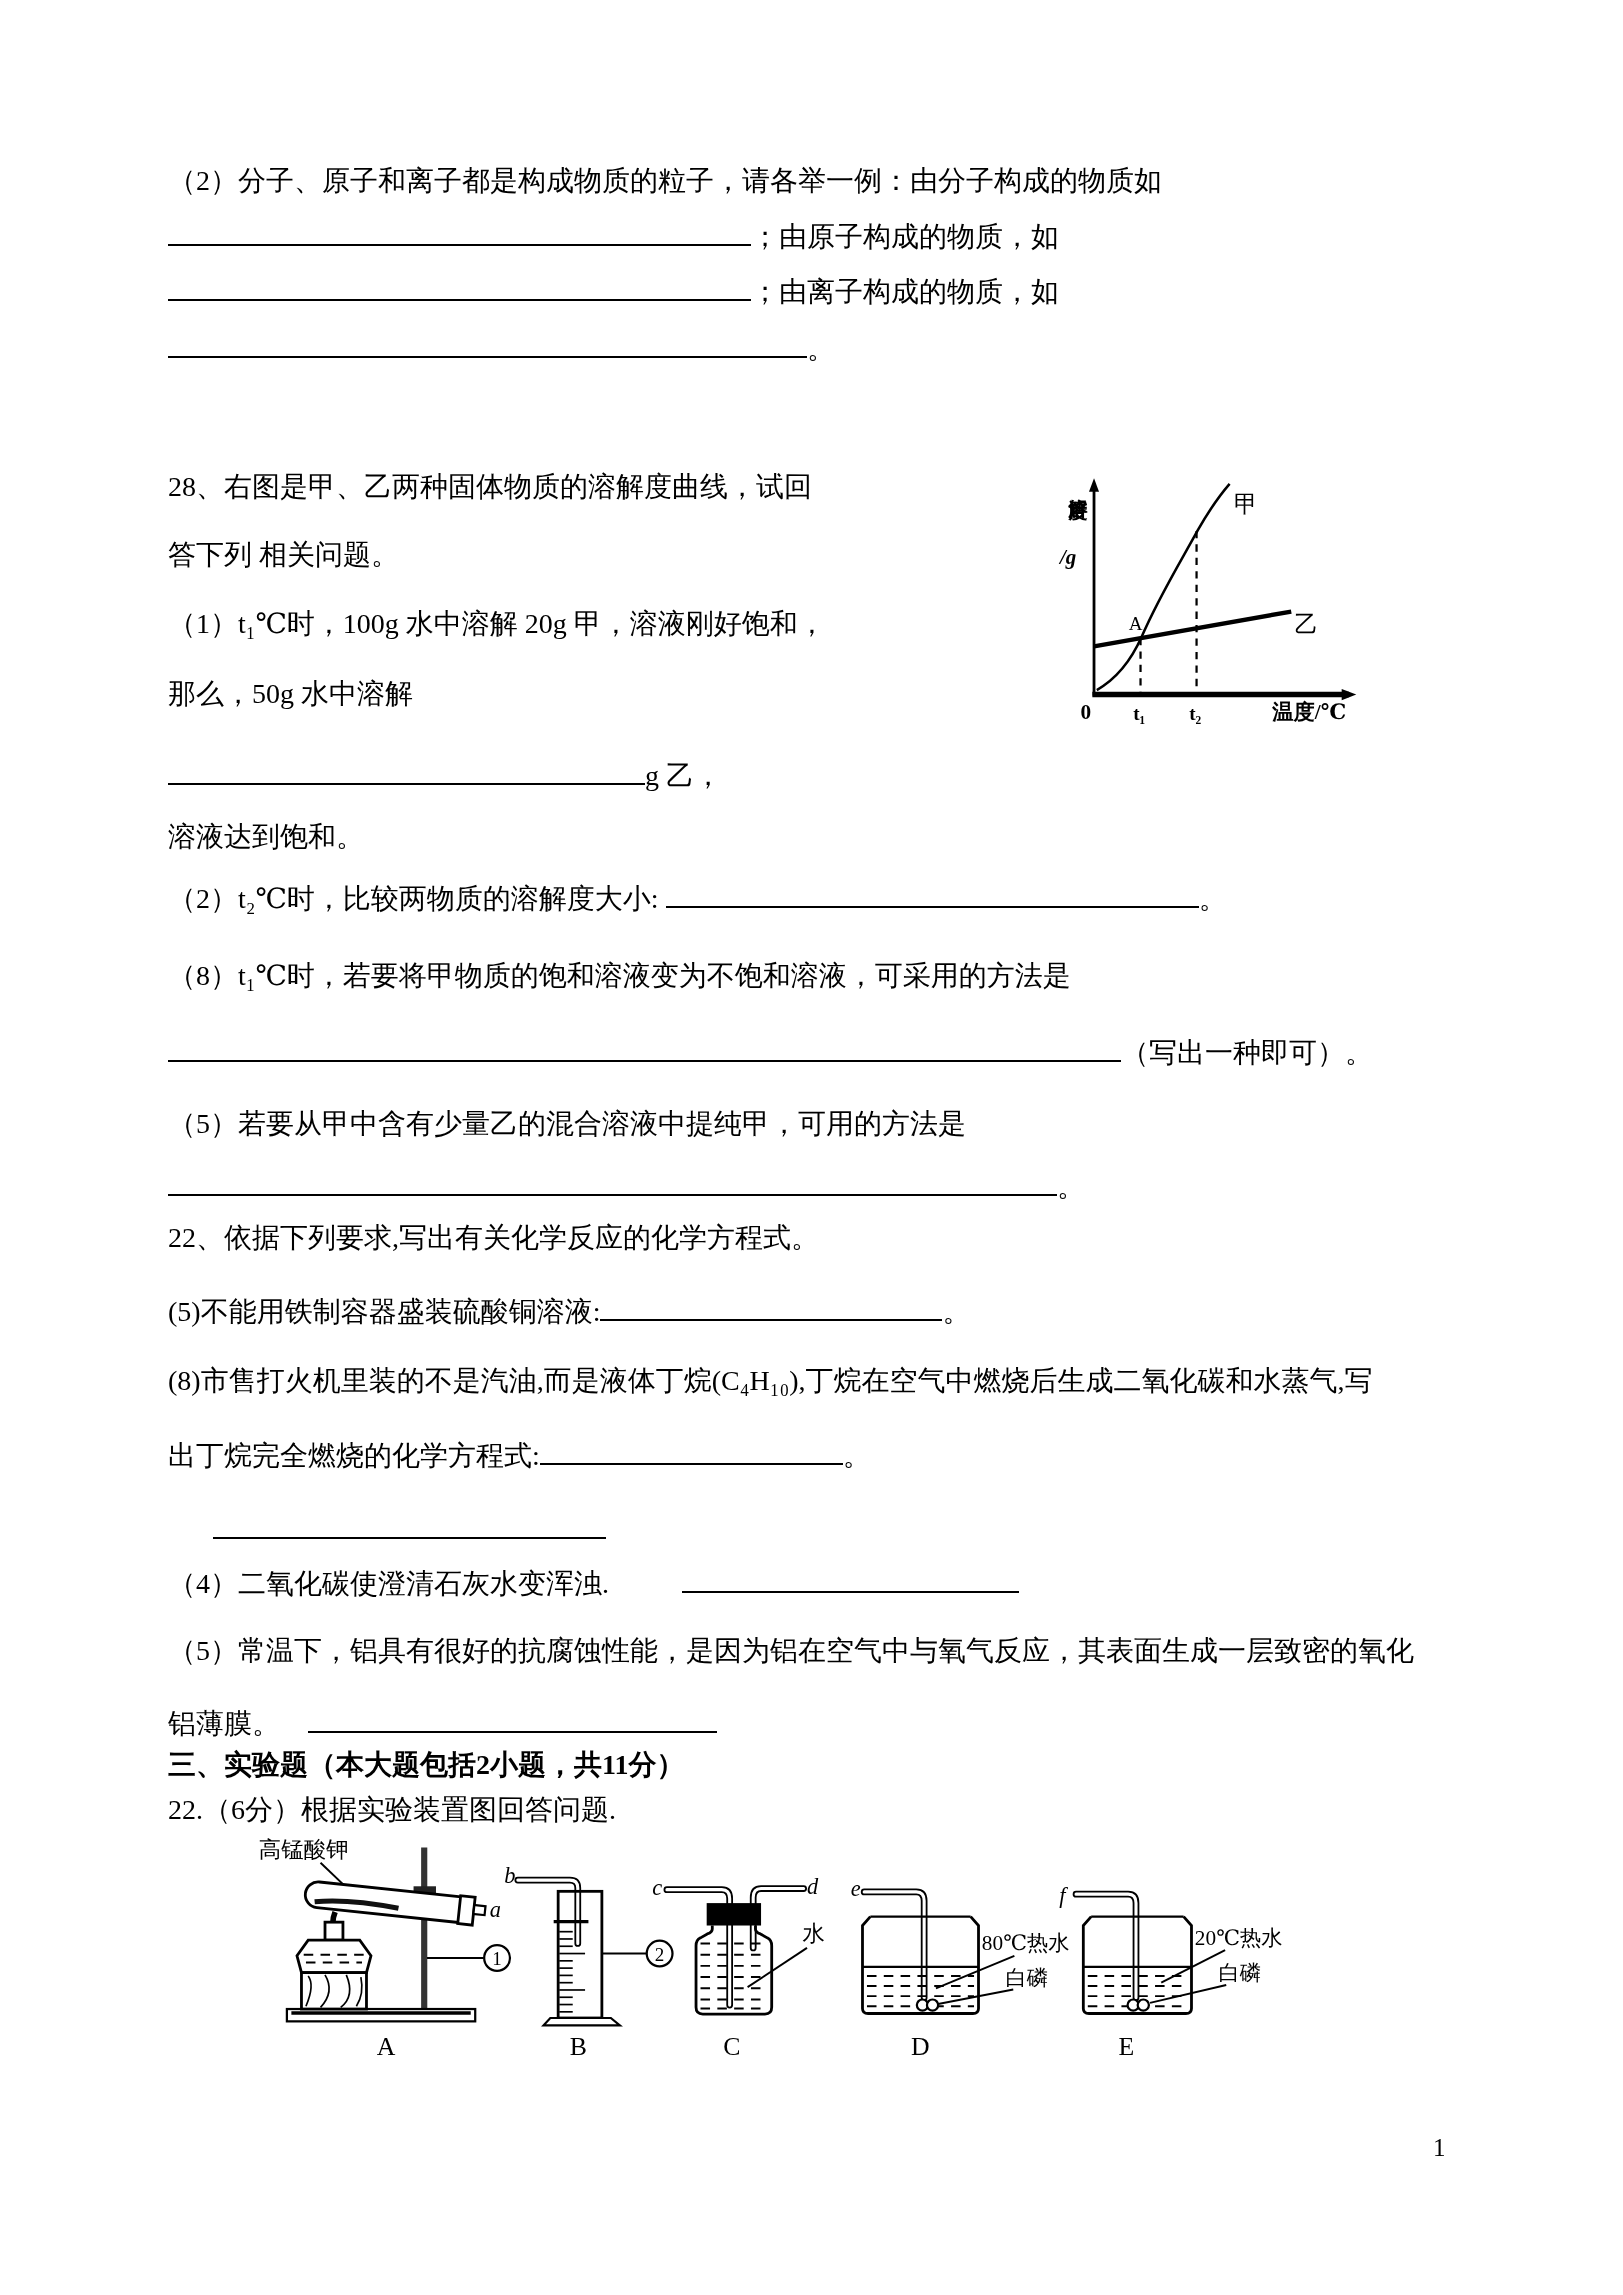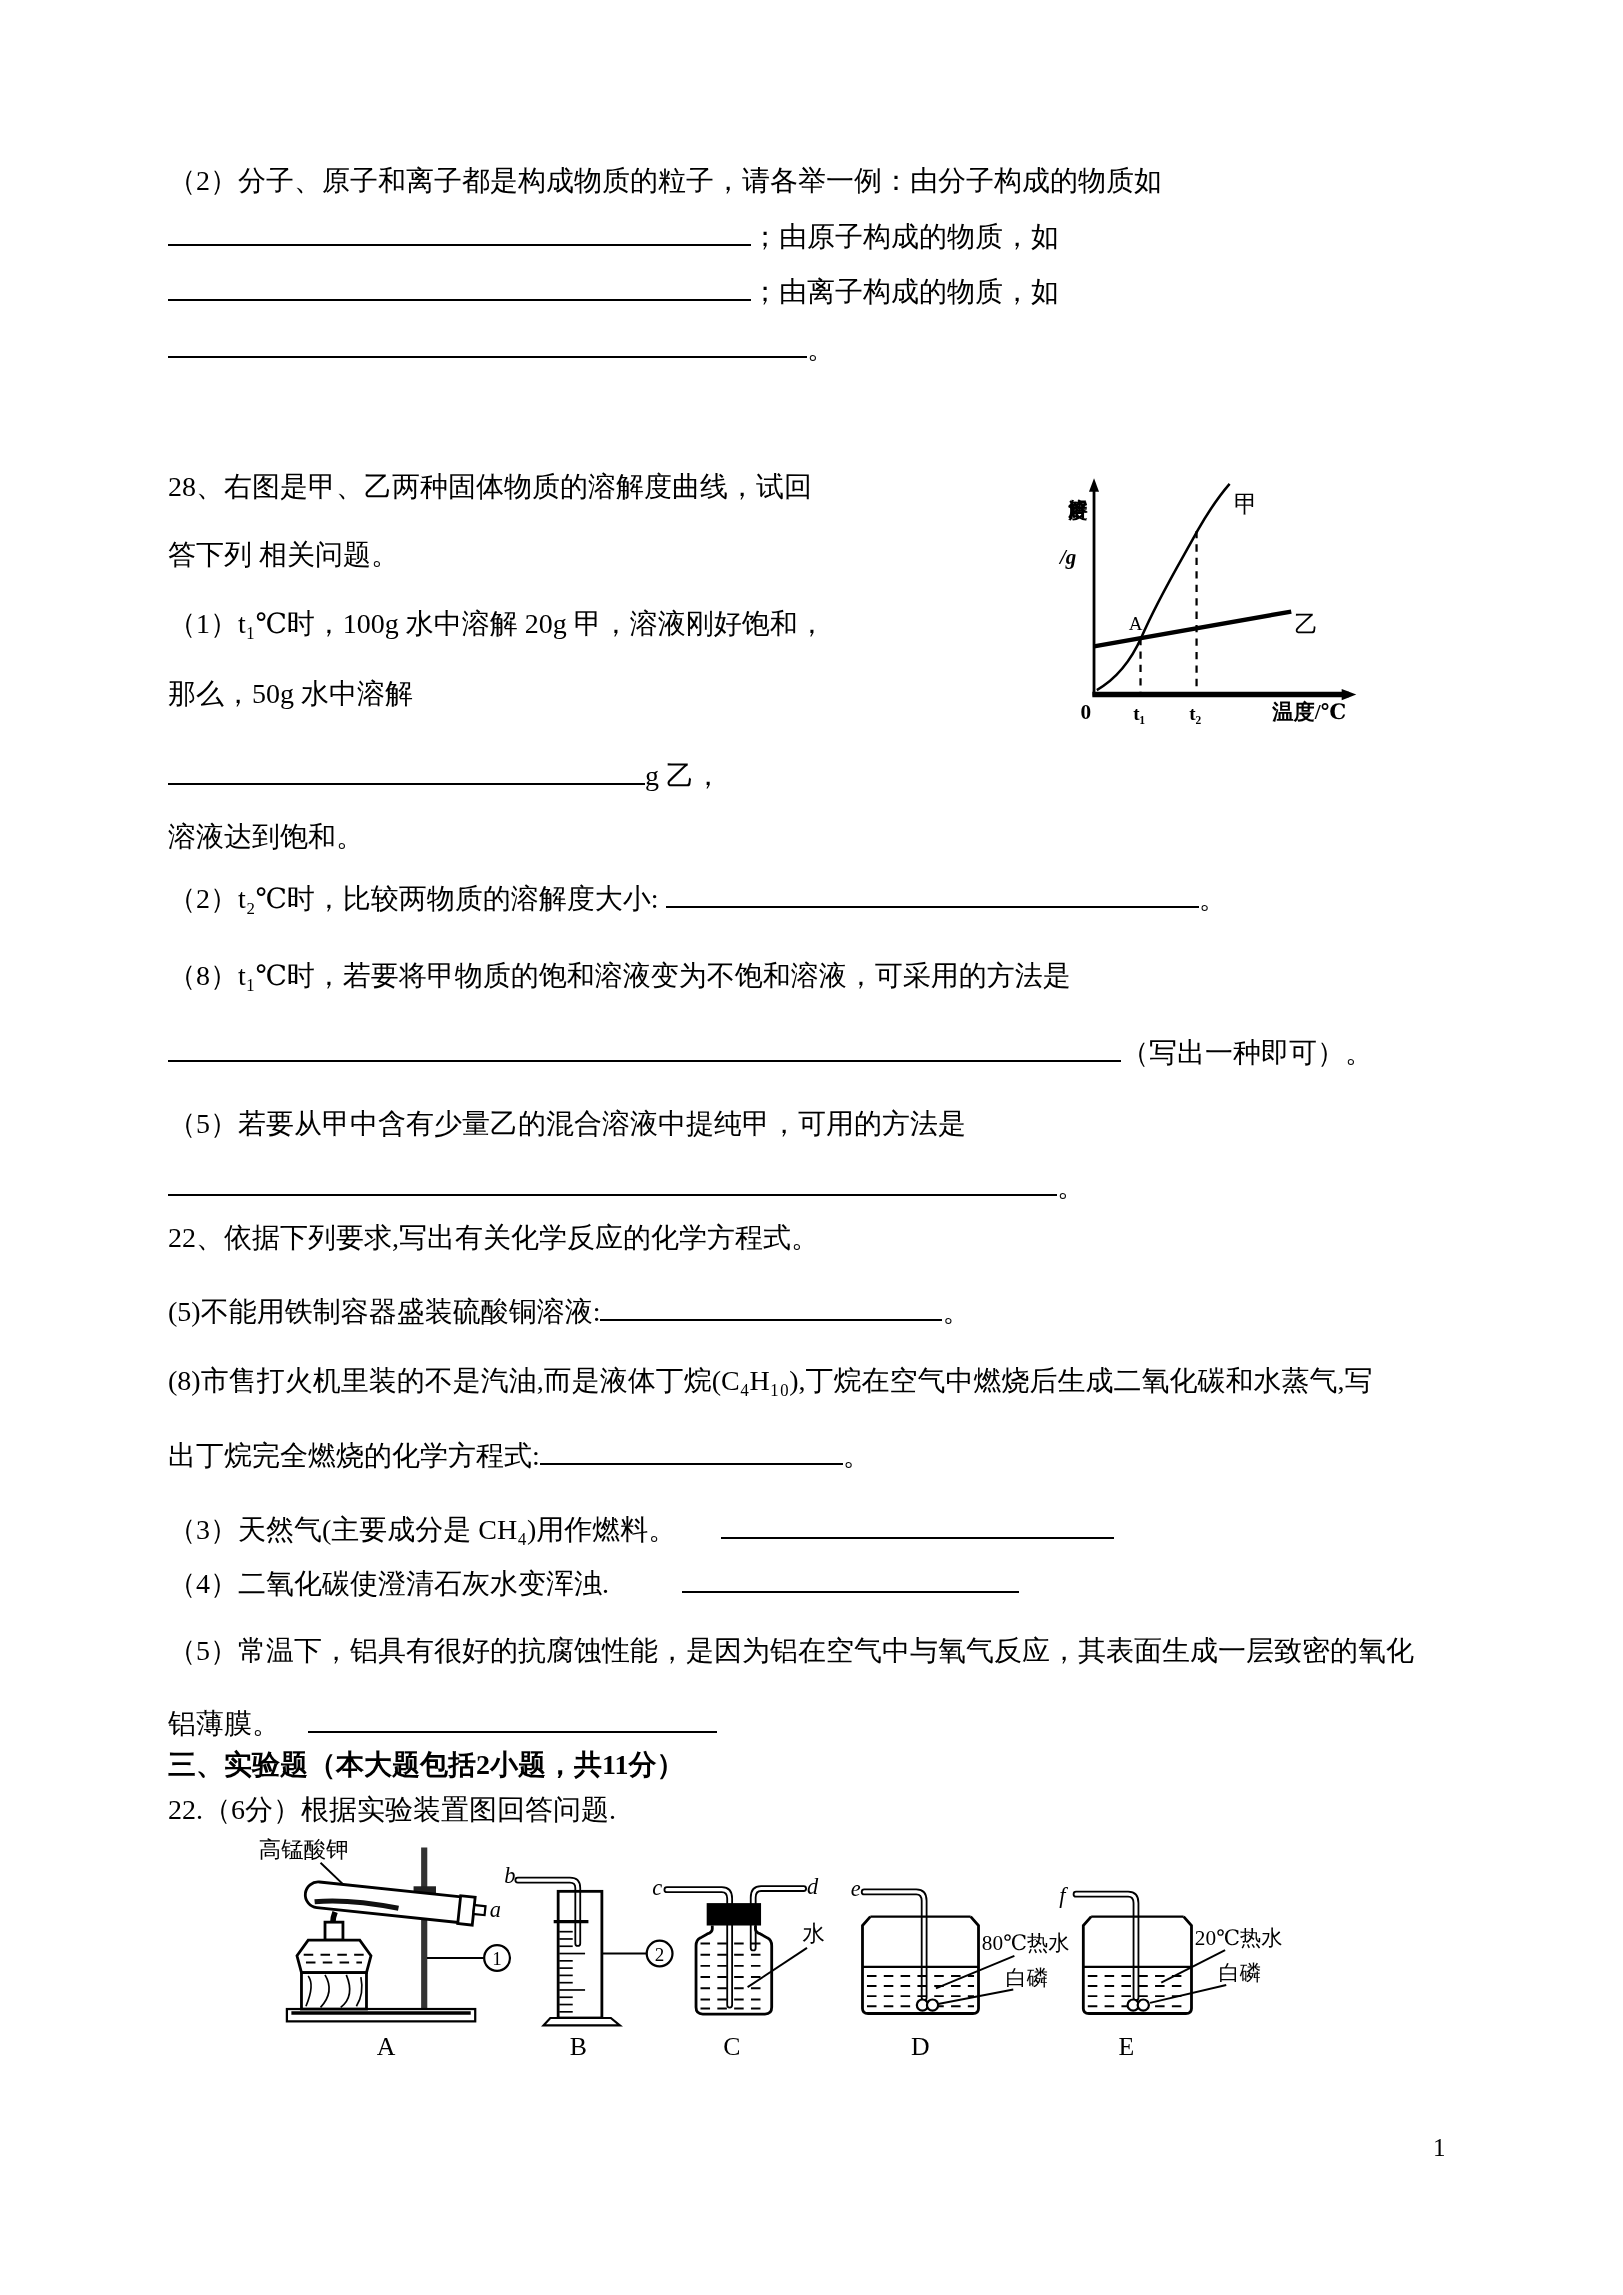--- a/index.html
+++ b/index.html
@@ -87,21 +87,21 @@
 
 <div class="line" style="top:1220px">22、依据下列要求,写出有关化学反应的化学方程式。</div>
 <div class="line" style="top:1293px">
   <span>(5)不能用铁制容器盛装硫酸铜溶液:</span><span class="bl" style="width:342px"></span><span>。</span>
 </div>
 <div class="line" style="top:1363px">(8)市售打火机里装的不是汽油,而是液体丁烷(C₄H₁₀),丁烷在空气中燃烧后生成二氧化碳和水蒸气,写</div>
 <div class="line" style="top:1437px">
   <span>出丁烷完全燃烧的化学方程式:</span><span class="bl" style="width:303px"></span><span>。</span>
 </div>
 <div class="line" style="top:1511px">
-  <span>（3）天然气(主要成分是 CH₄)用作燃料。</span><span class="bl" style="width:393px;margin-left:45px"></span>
+  <span class="bl" style="width:393px;margin-left:45px"></span>
 </div>
 <div class="line" style="top:1565px">
   <span>（4）二氧化碳使澄清石灰水变浑浊.</span><span class="bl" style="width:337px;margin-left:73px"></span>
 </div>
 <div class="line" style="top:1633px">（5）常温下，铝具有很好的抗腐蚀性能，是因为铝在空气中与氧气反应，其表面生成一层致密的氧化</div>
 <div class="line" style="top:1705px">
   <span>铝薄膜。</span><span class="bl" style="width:409px;margin-left:28px"></span>
 </div>
 
 <div class="line bold" style="top:1747px">三、实验题（本大题包括2小题，共11分）</div>

